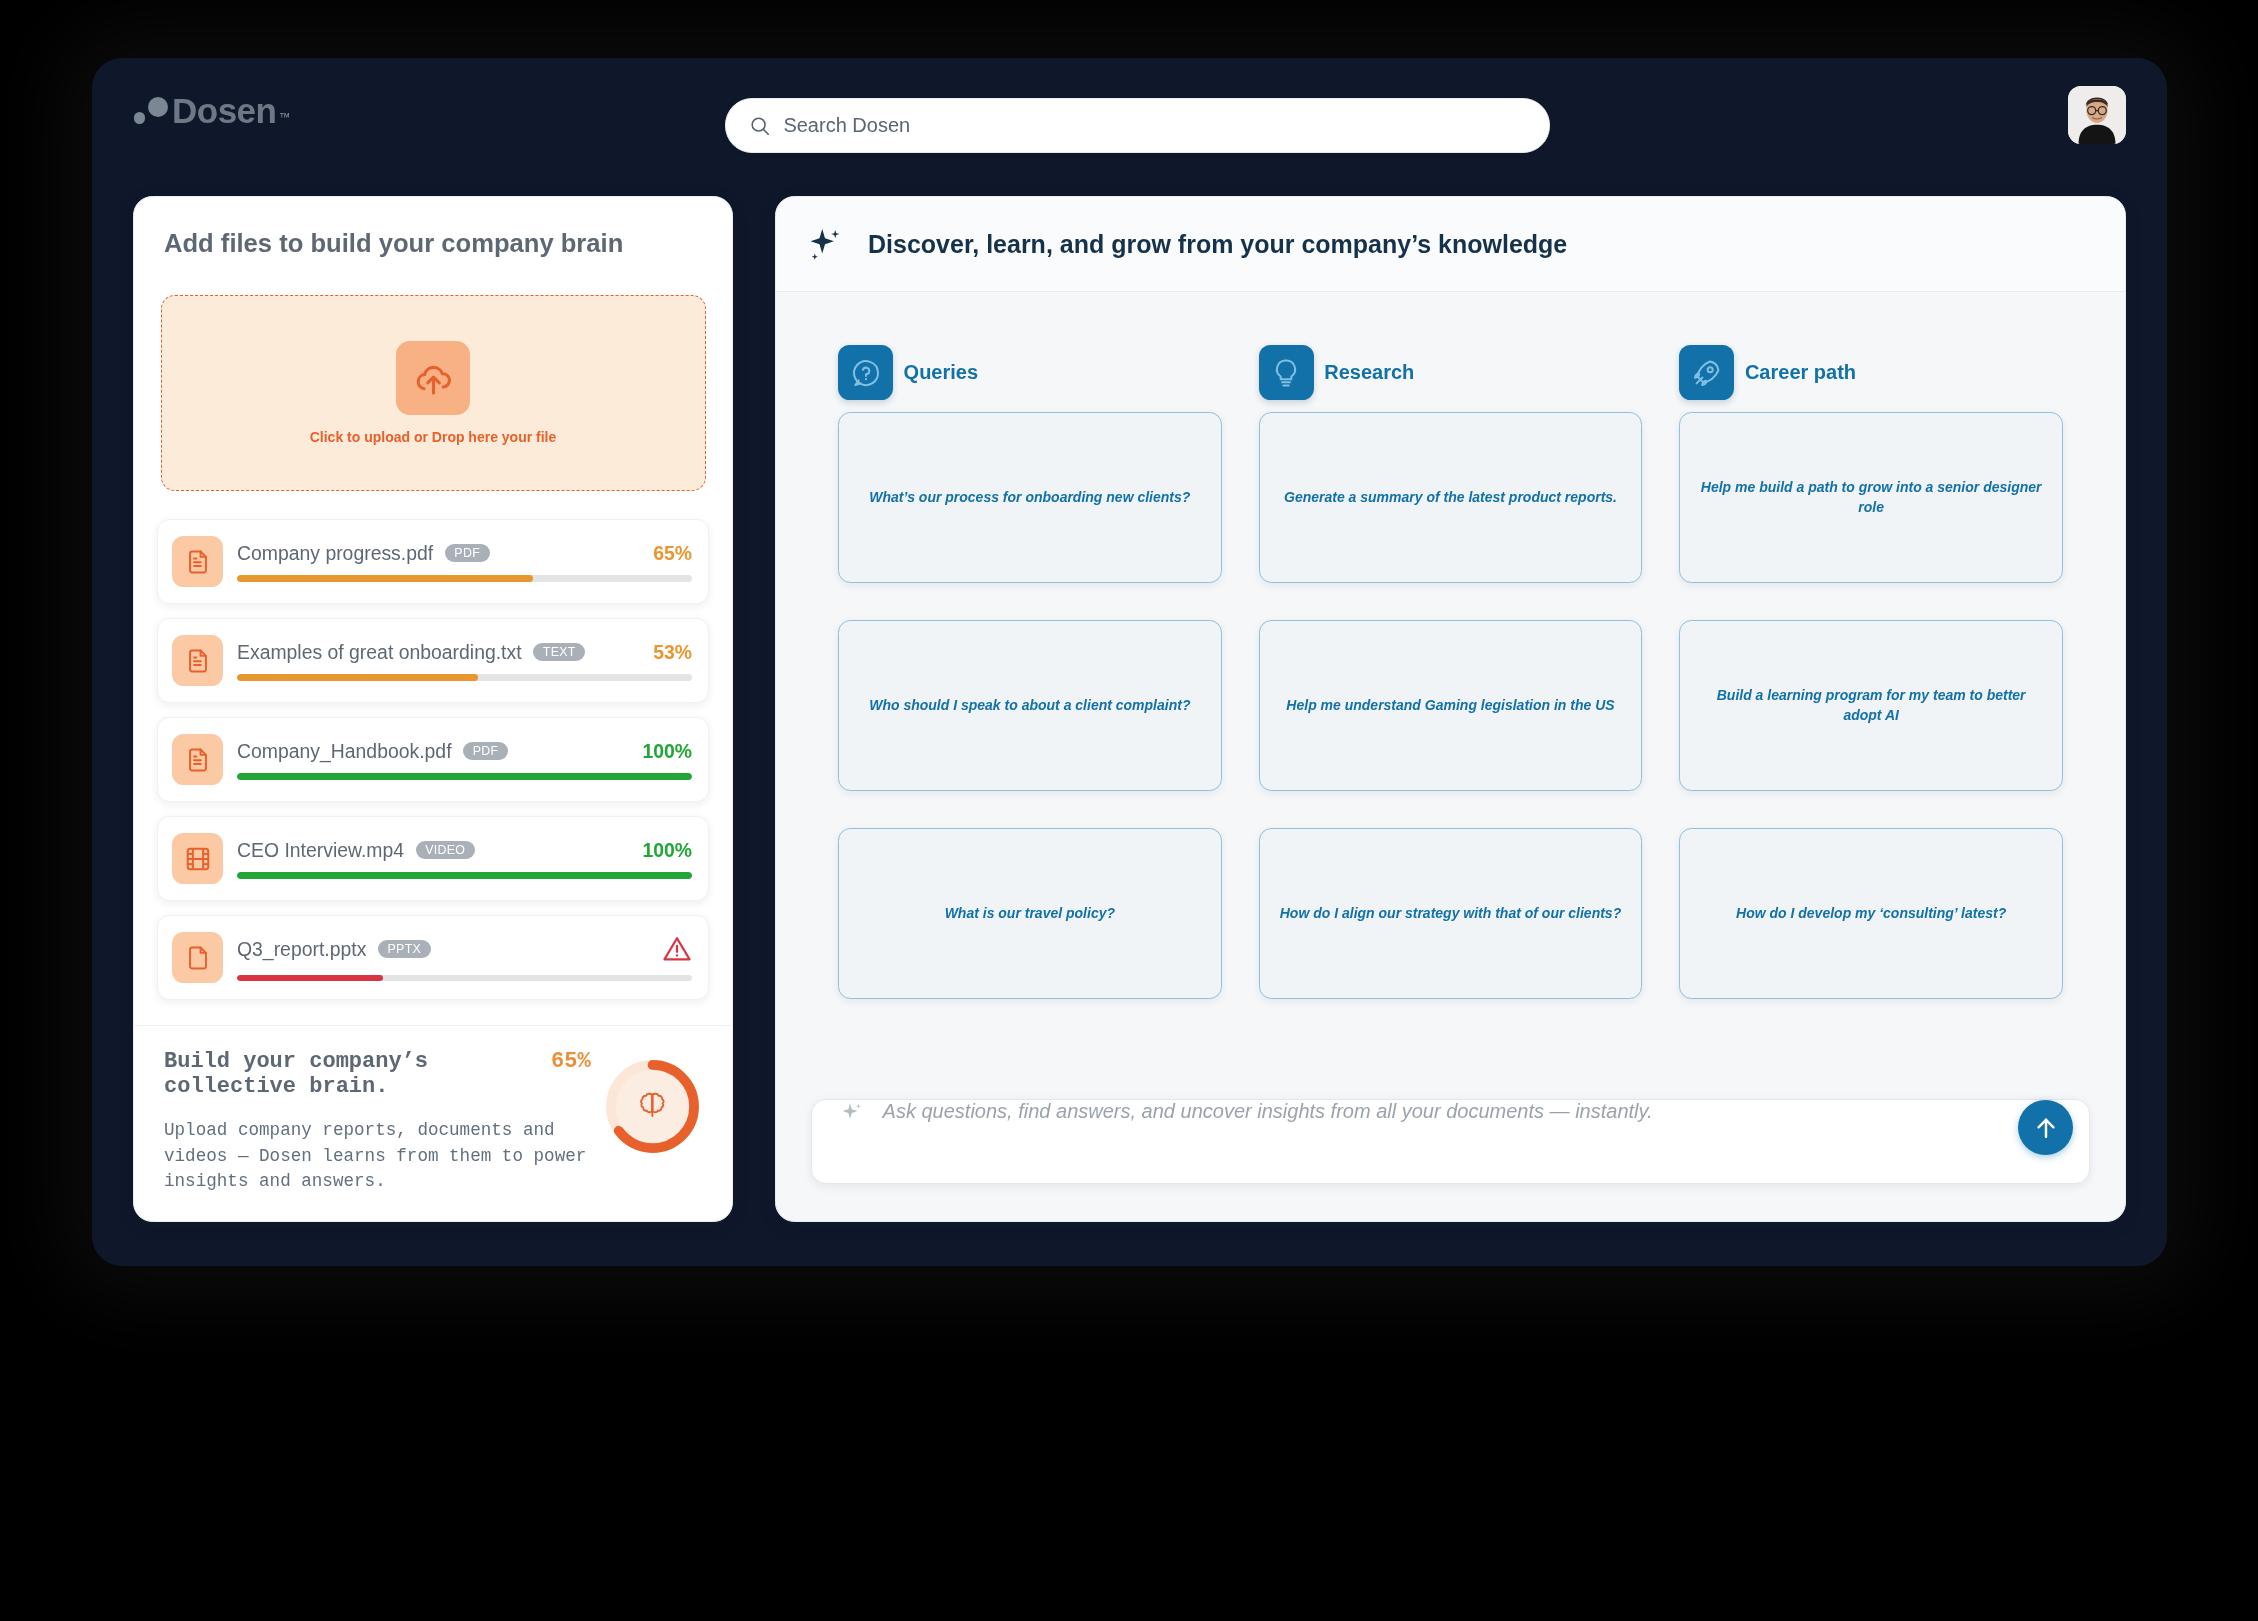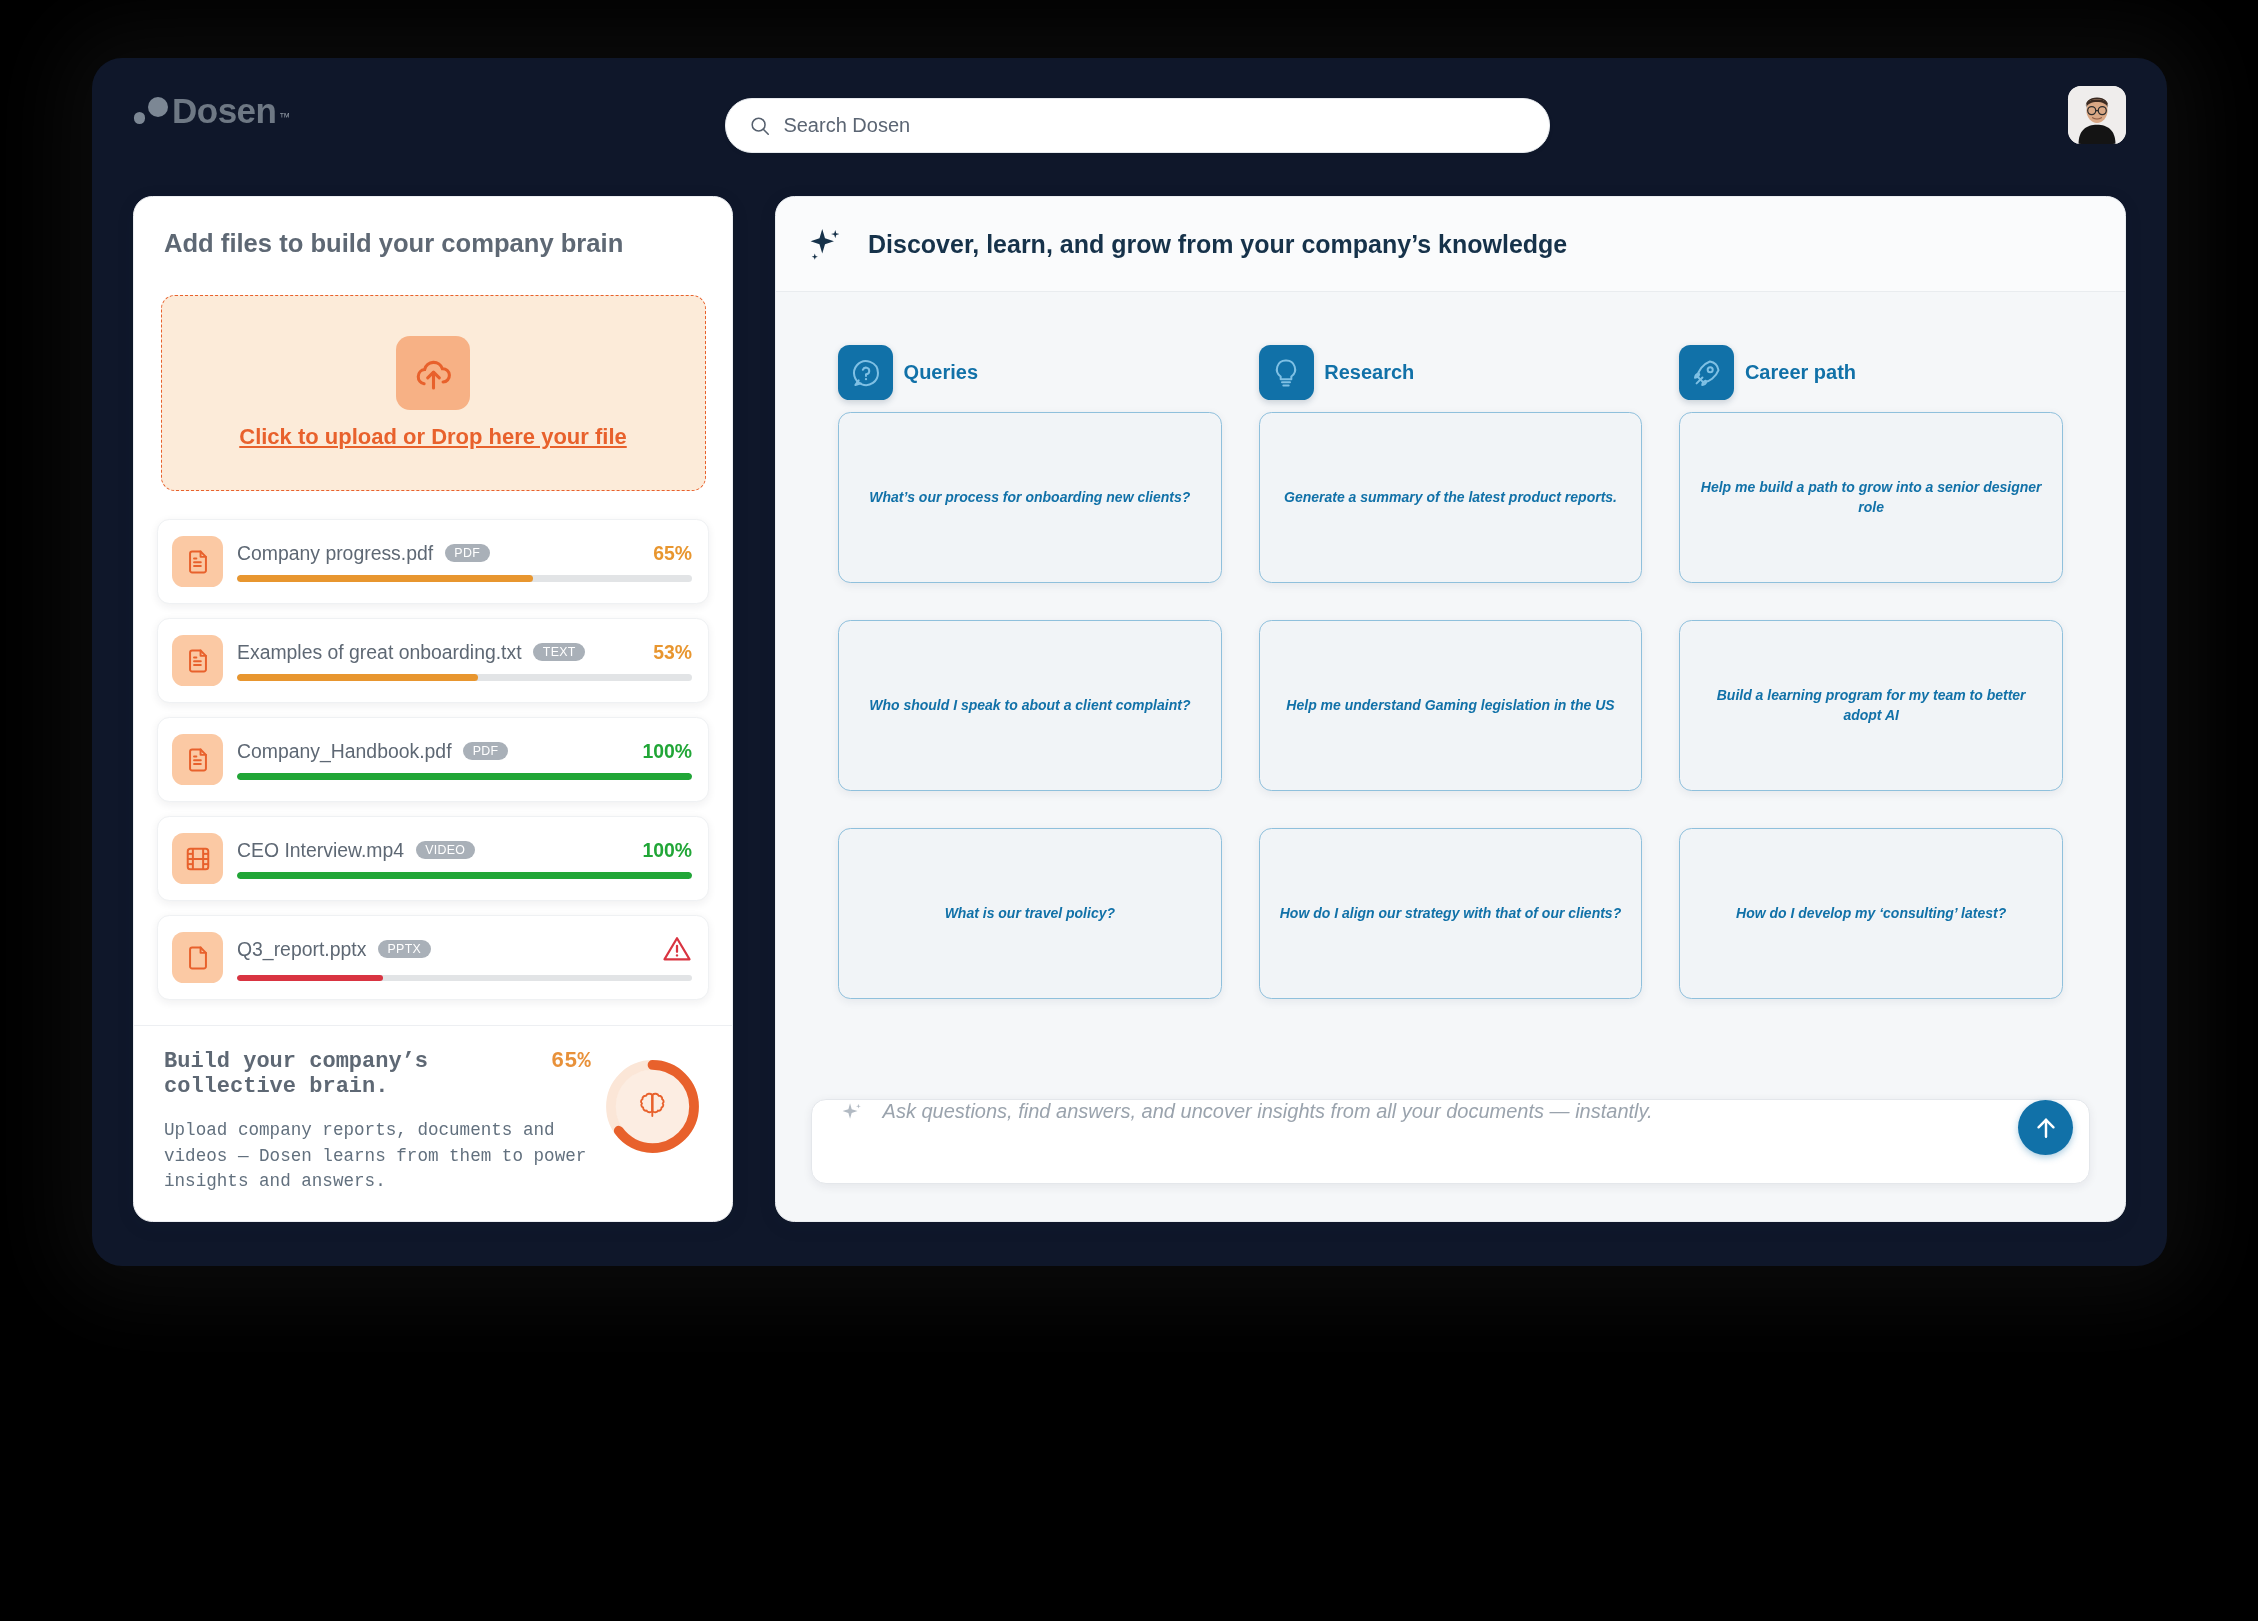--- a/index.html
+++ b/index.html
@@ -98,21 +98,21 @@
     border-radius: 14px;
     display: flex; flex-direction: column;
     align-items: center; justify-content: center;
     gap: 14px;
   }
   .dz-icon {
     width: 74px; height: 74px; border-radius: 14px;
     background: #F7B185;
     display: flex; align-items: center; justify-content: center;
   }
-  .dz-text { font-size: 22px; font-weight: bold; color: #E8612C; text-decoration: underline; }
+  .dz-text { font-size: 14px; font-weight: bold; color: #E8612C; }
 
   .file-list { padding: 14px 23px 5.3px 23px; }
   .file-row {
     position: relative;
     background: #fff;
     border: 0.9px solid #EFF1F3;
     border-radius: 12.4px;
     box-shadow: 0 2.6px 8.8px rgba(25,35,50,0.065);
     margin-top: 14px;
     height: 85px;

